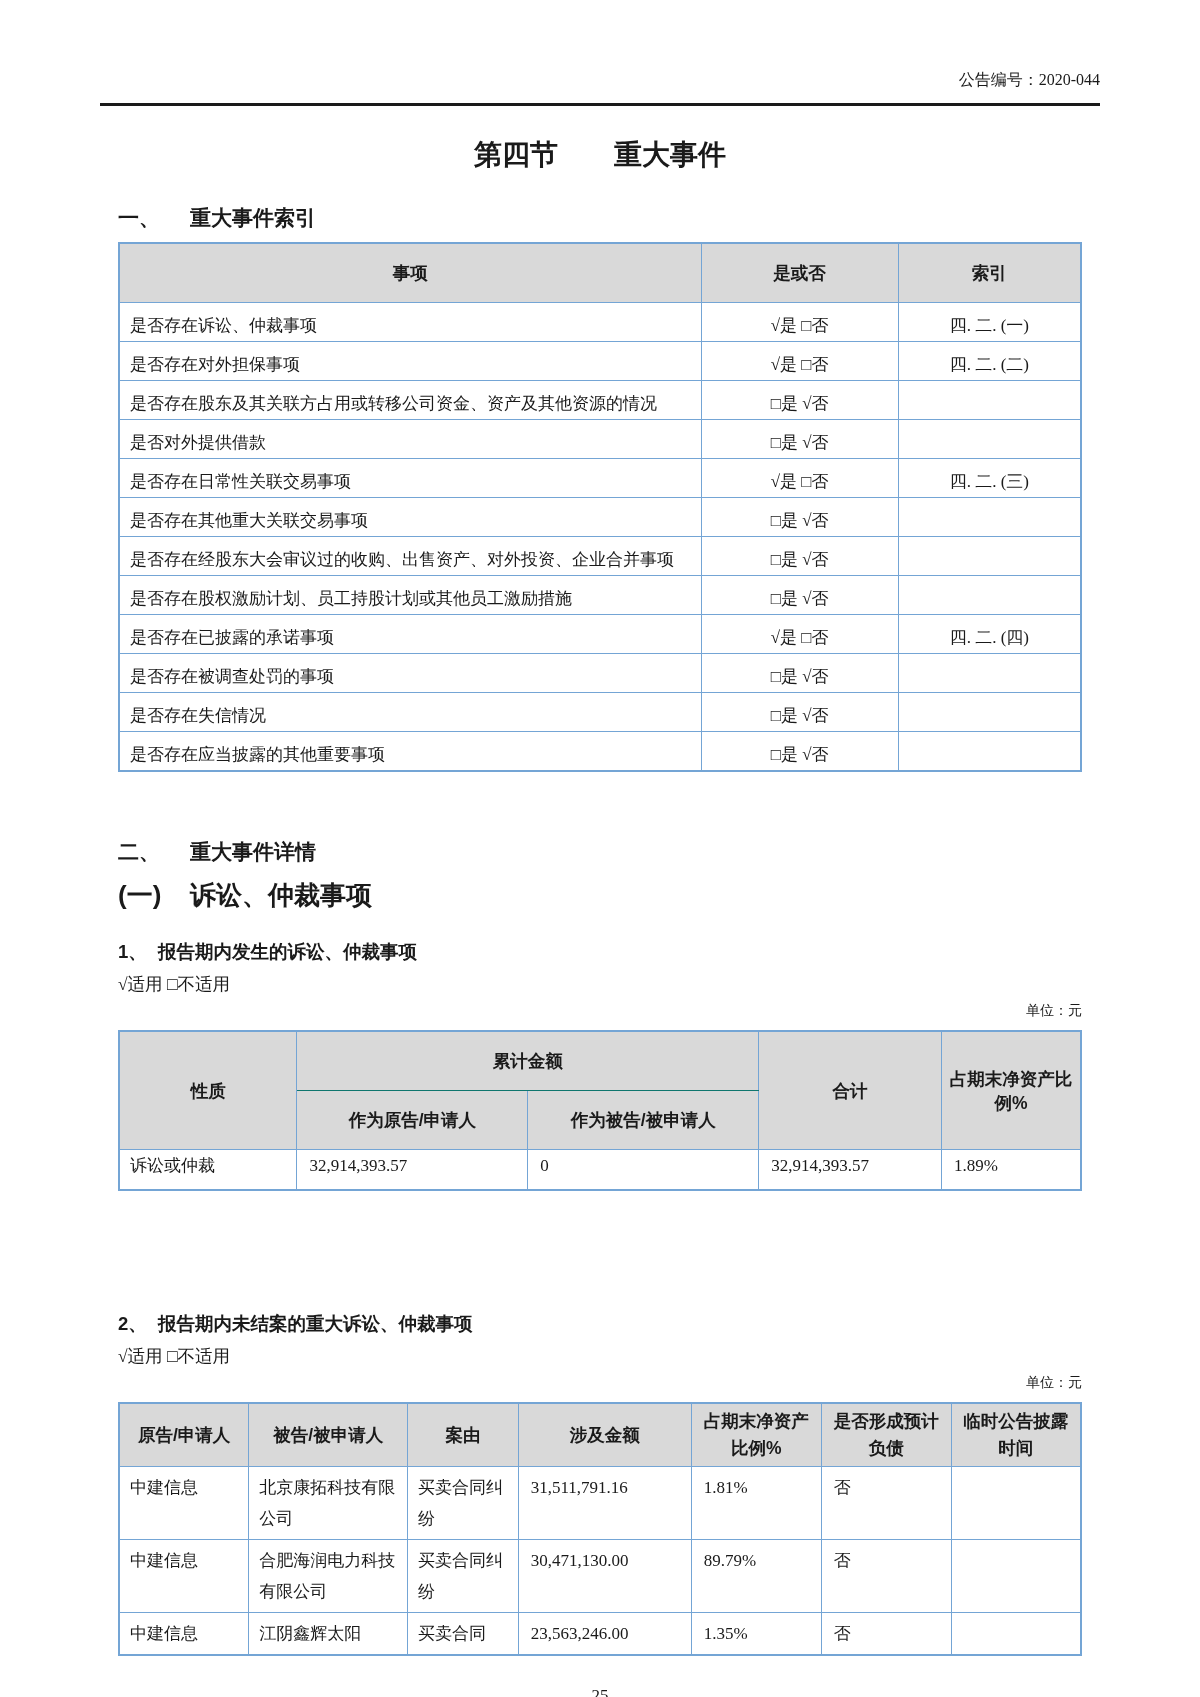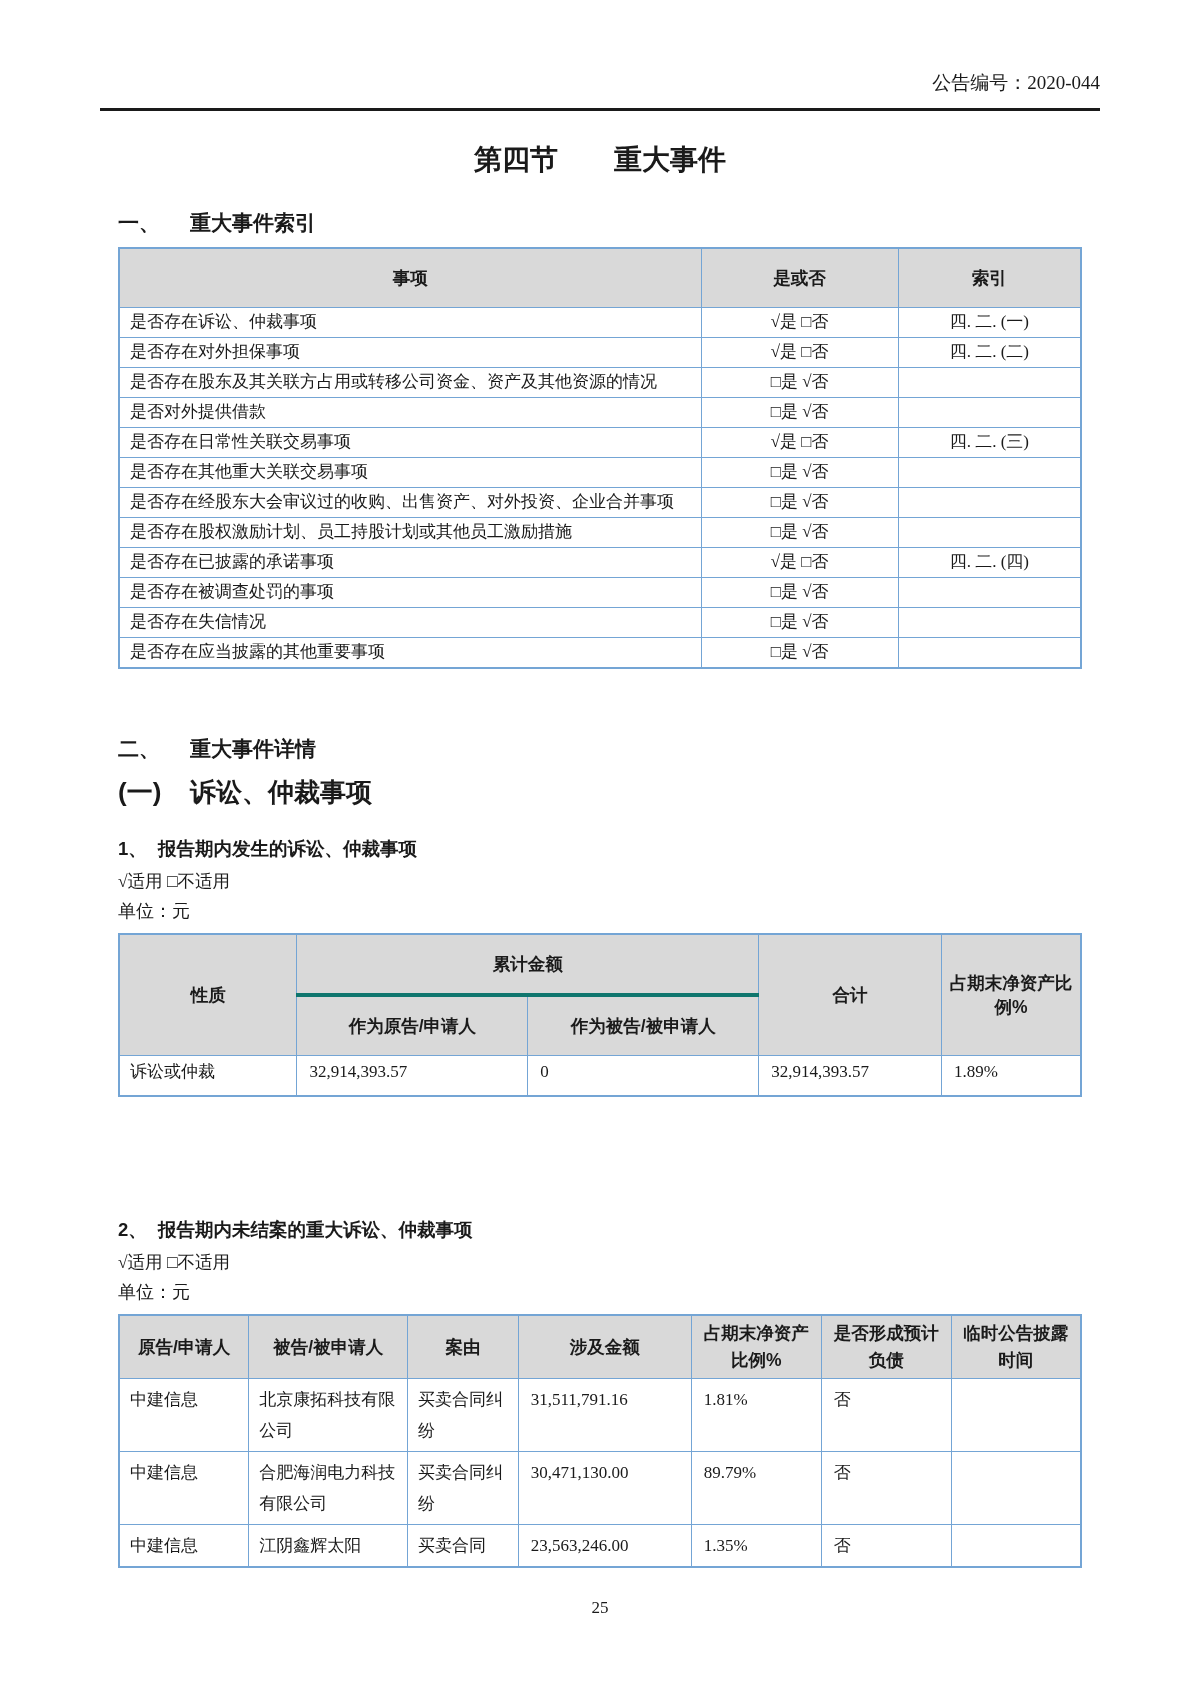--- a/index.html
+++ b/index.html
@@ -14,21 +14,21 @@
     color:var(--text);
     position:relative;
   }
   .page{padding:0 118px;}
   
   .doc-header{
     margin:0 -18px;
     padding-top:70px;
     padding-bottom:12px;
     text-align:right;
-    font-size:19px;
+    font-size:16px;
     border-bottom:3px solid #1a1a1a;
   }
   .title{
     margin:30px 0 0 0;
     text-align:center;
     font-family:"Liberation Sans","DejaVu Sans",sans-serif;
     font-weight:bold;
     font-size:28px;
     white-space:pre;
   }
@@ -47,21 +47,21 @@
   }
   .h-sub .hnum{display:inline-block;min-width:72px;}
   .h-item{
     margin-top:26px;
     font-family:"Liberation Sans","DejaVu Sans",sans-serif;
     font-weight:bold;
     font-size:18.5px;
   }
   .h-item .hnum{display:inline-block;min-width:40px;}
   .applicable{margin-top:8px;font-size:17.5px;}
-  .unit{margin-top:6px;text-align:left;font-size:18px;}
+  .unit{margin-top:6px;text-align:right;font-size:14px;}
   
   table{
     border-collapse:collapse;
     width:100%;
     table-layout:fixed;
     margin-top:10px;
   }
   table, th, td{border:1px solid var(--table-border);}
   table{border-width:2px;}
   th{
@@ -71,25 +71,25 @@
     font-size:17.5px;
     text-align:center;
     padding:17px 6px;
   }
   td{font-size:17px;}
   .al{text-align:left;padding:4px 10px;}
   .ac{text-align:center;padding:4px 6px;}
   .ar{text-align:left;padding:4px 12px;}
   
   .t1 th{line-height:24px;}
-  .t1 td{line-height:25px;vertical-align:top;padding-top:1px;padding-bottom:3px;}
+  .t1 td{line-height:25px;vertical-align:top;padding-top:10px;padding-bottom:3px;}
   
   .t2 th{line-height:24px;}
   .t2 td{line-height:24px;padding-top:4px;padding-bottom:11px;}
-  .dark-under{border-bottom:4px solid #0f766e;}
+  .dark-under{border-bottom:1px solid #0f766e;}
   
   .t3 th{line-height:27px;padding-top:4px;padding-bottom:4px;}
   .t3 td{line-height:31px;vertical-align:top;padding-top:5px;padding-bottom:5px;}
   .gap-lg{margin-top:66px;}
   .gap-xl{margin-top:120px;}
   .page-number{
     margin-top:30px;
     text-align:center;
     font-size:17px;
   }

